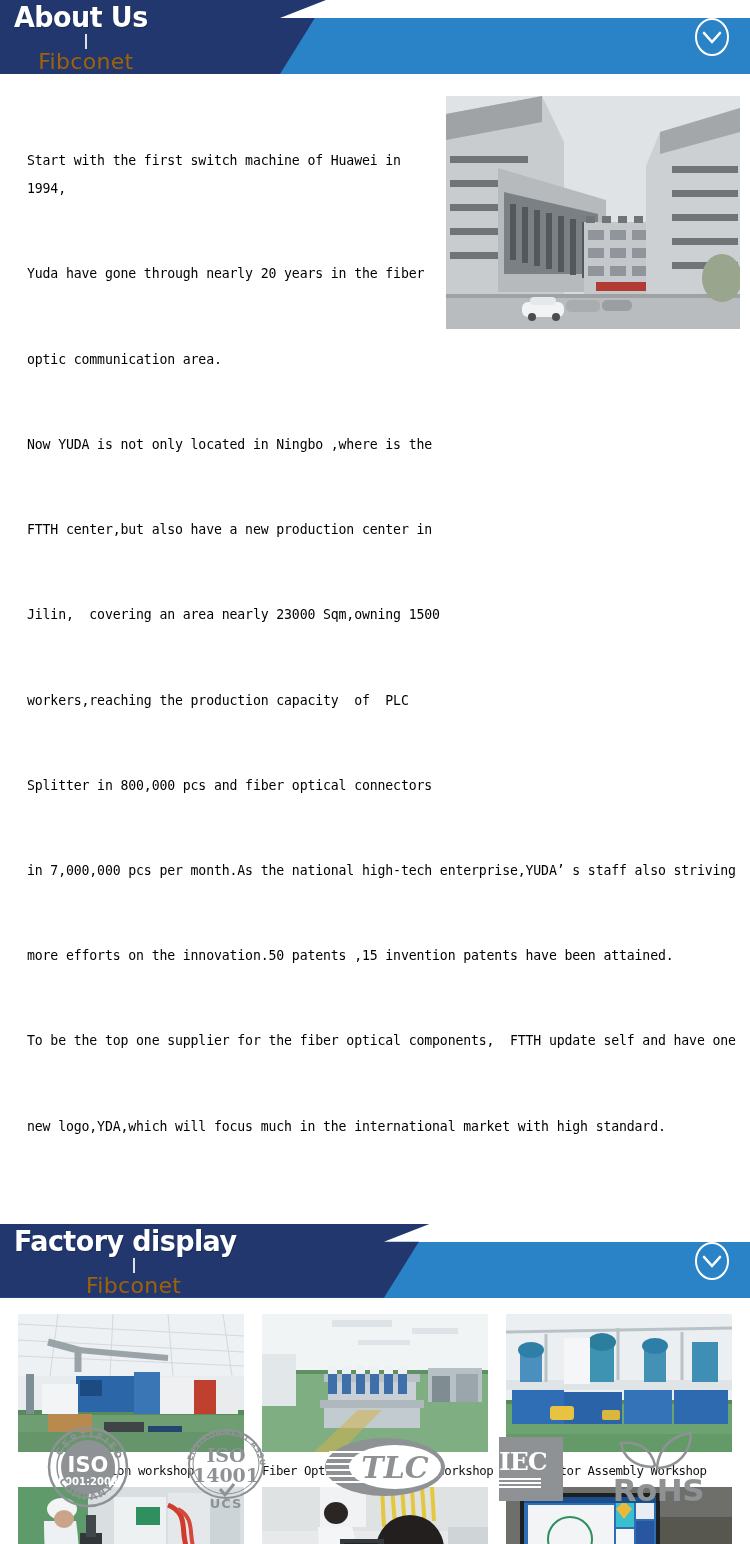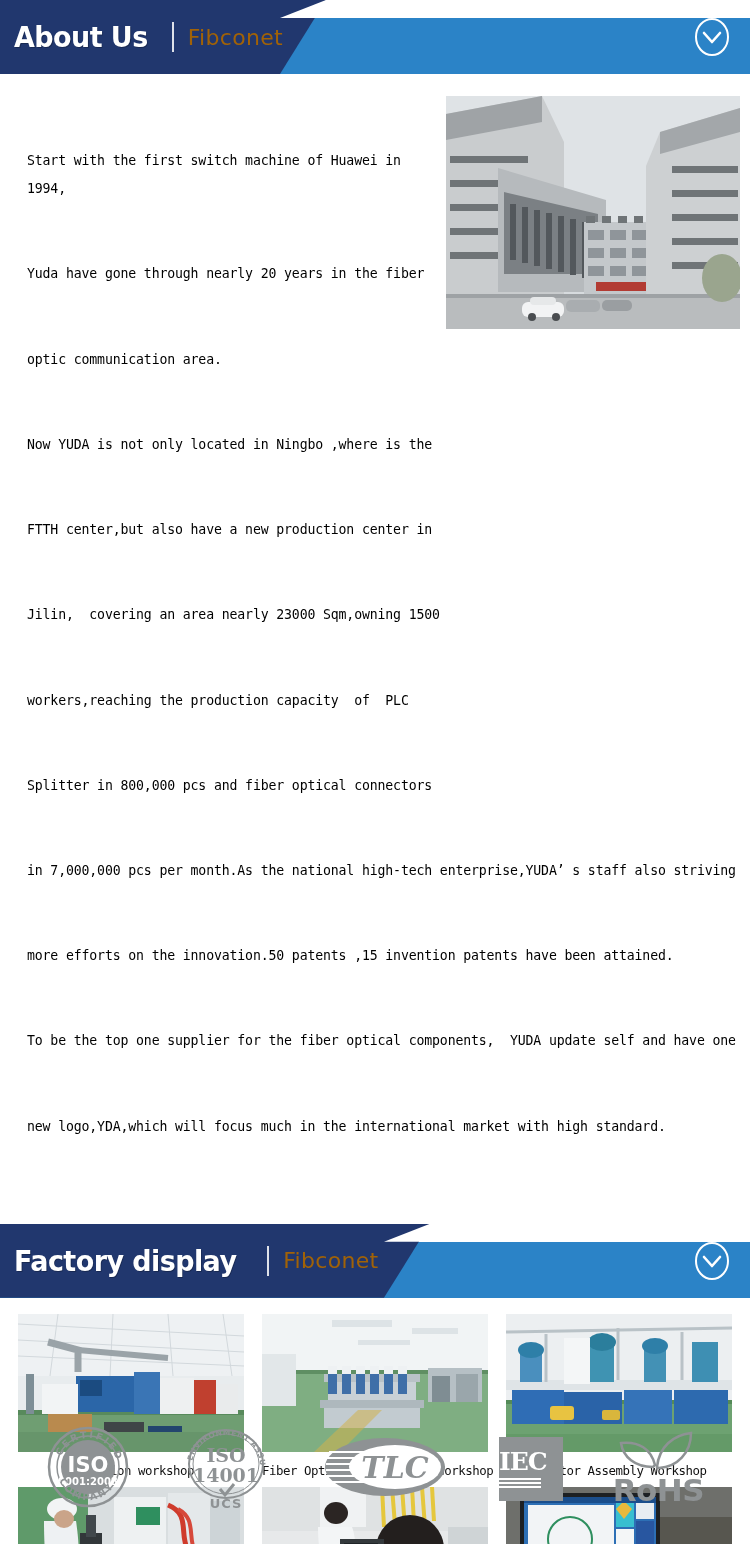--- a/index.html
+++ b/index.html
@@ -24,21 +24,21 @@
   .banner .darkshape{
     clip-path: polygon(0 0, 100% 0, calc(100% - 46px) 100%, 0 100%);
   }
   .banner .notch{
     
     position:absolute; top:0; height:18px; background:#ffffff;
     clip-path: polygon(100% 0, 100% 100%, 0 100%);
   }
   .banner .titles{
     position:absolute; top:0; left:0; height:74px;
-    display:flex; align-items:center; padding-left:14px; z-index:5;
+    display:flex; align-items:center; padding-left:14px; z-index:5;flex-direction:column;
   }
   .banner .sec-title{
     color:#ffffff;
     font-family:"DejaVu Sans", sans-serif;
     font-weight:bold;
     font-size:29px;
     letter-spacing:-0.6px;
     transform:scaleX(0.93);
     transform-origin:left center;
     text-shadow:1px 1px 0 rgba(0,0,0,.25);
@@ -209,21 +209,21 @@
     <span class="ln">Start with the first switch machine of Huawei in 1994,</span>
     <span class="ln">Yuda have gone through nearly 20 years in the fiber</span>
     <span class="ln">optic communication area.</span>
     <span class="ln">Now YUDA is not only located in Ningbo ,where is the</span>
     <span class="ln">FTTH center,but also have a new production center in</span>
     <span class="ln">Jilin,  covering an area nearly 23000 Sqm,owning 1500</span>
     <span class="ln">workers,reaching the production capacity  of  PLC</span>
     <span class="ln">Splitter in 800,000 pcs and fiber optical connectors</span>
     <span class="ln">in 7,000,000 pcs per month.As the national high-tech enterprise,YUDA’ s staff also striving</span>
     <span class="ln">more efforts on the innovation.50 patents ,15 invention patents have been attained.</span>
-    <span class="ln">To be the top one supplier for the fiber optical components,  YUDA update self and have one</span>
+    <span class="ln">To be the top one supplier for the fiber optical components,  FTTH update self and have one</span>
     <span class="ln">new logo,YDA,which will focus much in the international market with high standard.</span>
   </div>
 </div>
 
 <div class="banner">
   <div class="lightbar"></div>
   <div class="darkshape" style="width:430px;"></div>
   <div class="notch" style="left:384px; width:46px;"></div>
   <div class="titles">
     <span class="sec-title">Factory display</span>

